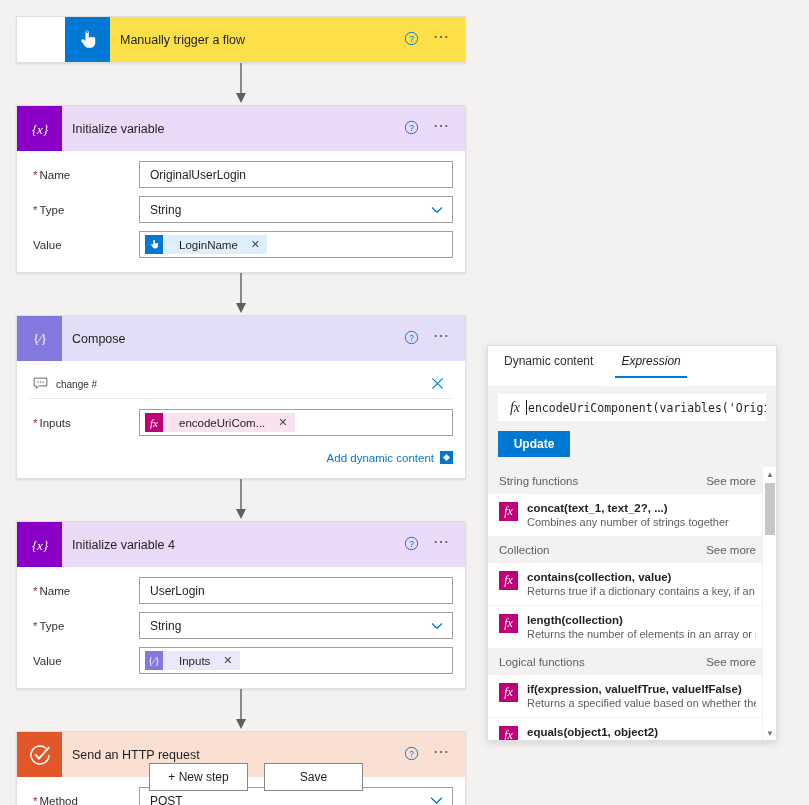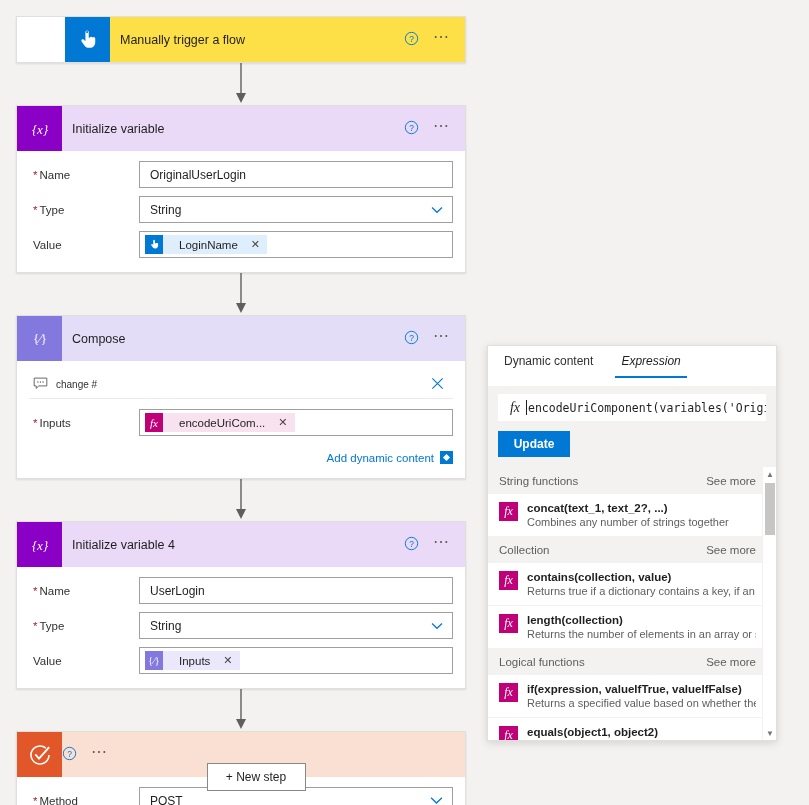--- a/index.html
+++ b/index.html
@@ -499,20 +499,21 @@
     </div>
 
     <div class="card">
       <div class="card-header hdr-http">
         <div class="card-icon">
           <svg width="26" height="26" viewBox="0 0 26 26" fill="none" stroke="#fff" stroke-width="1.6">
             <path d="M22 13a9 9 0 1 1-3.2-6.9"></path>
             <path d="M8.3 12.4 L12 16.6 L22.2 5.2" stroke-width="1.9"></path>
           </svg>
         </div>
+        <div class="card-title">Send an HTTP request</div>
         <div class="hdr-actions">
           <span>
             <svg class="help-icon" viewBox="0 0 16 16" fill="none" stroke="#0078d4" stroke-width="1">
               <circle cx="8" cy="8" r="6.6"></circle>
               <text x="8" y="11.4" font-size="9" fill="#0078d4" stroke="none" text-anchor="middle" font-family="Liberation Sans, sans-serif">?</text>
             </svg>
           </span>
           <span class="ellipsis">⋯</span>
         </div>
       </div>
@@ -529,20 +530,21 @@
           </div>
         </div>
 
       </div>
     </div>
 
   </div>
 
   <div class="btn-bar">
     <div class="flat-btn">+ New step</div>
+    <div class="flat-btn">Save</div>
   </div>
 
   <div class="exp-panel">
     <div class="exp-tabs">
       <div class="exp-tab">Dynamic content</div>
       <div class="exp-tab active">Expression</div>
     </div>
 
     <div class="exp-editwrap">
       <div class="exp-input">

